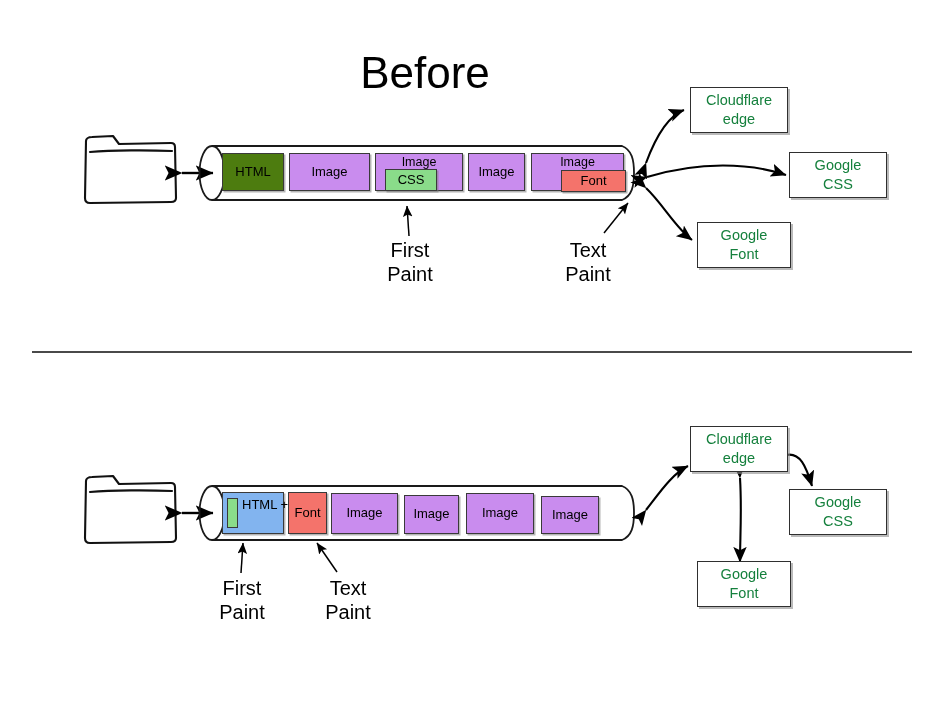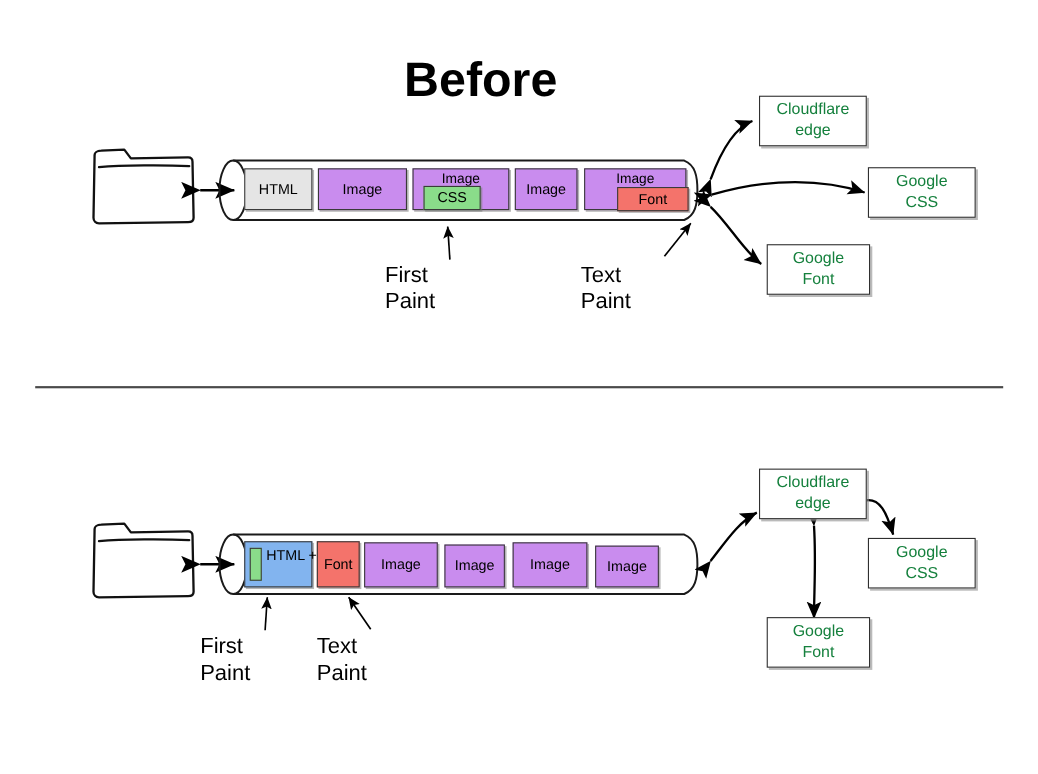--- a/index.html
+++ b/index.html
@@ -10,26 +10,25 @@
     color:#000;
     overflow:hidden;
     position:relative;
   }
   .stage{position:absolute;left:0;top:0;width:944px;height:704px;}
 
   
   .title{
     position:absolute;
     font-size:44px;
-    font-weight:700;
+    font-weight:400;
     letter-spacing:0px;
     color:#000;
     text-align:center;
     white-space:nowrap;
-    padding-left:12px;
   }
   #title-before{left:0;top:48px;width:850px;}
   #title-after{left:0;top:386px;width:850px;}
 
   
   .divider{
     position:absolute;
     left:32px;top:351px;
     width:880px;height:0;
     border-top:2px solid #4a4a4a;
@@ -44,21 +43,21 @@
     box-sizing:border-box;
     border:1px solid #3a3a3a;
     display:flex;align-items:center;justify-content:center;
     font-size:13px;
     line-height:1.12;
     color:#000;
     text-align:center;
     box-shadow:1.5px 1.5px 0 rgba(120,120,120,.55);
     white-space:nowrap;
   }
-  .blk.html{background:#e5e5e5;}
+  .blk.html{background:#4d7c0f;}
   .blk.image{background:#c98cee;}
   .blk.css{background:#8adc8a;}
   .blk.font{background:#f4736b;}
   .blk.htmlcss{background:#82b4ef;font-size:13px;}
 
   .imgwrap{position:absolute;}
   .imglabel{
     position:absolute;
     left:0;right:0;top:2px;
     text-align:center;
@@ -95,20 +94,21 @@
     line-height:19px;
     color:#15803d;
     white-space:pre-line;
   }
 
   
   .anno{
     position:absolute;
     font-size:20px;
     line-height:24px;
+    text-align:center;
     color:#000;
     white-space:pre-line;
   }
 </style>
 </head>
 <body>
 
 <div class="stage">
 
   <div class="title" id="title-before">Before</div>

